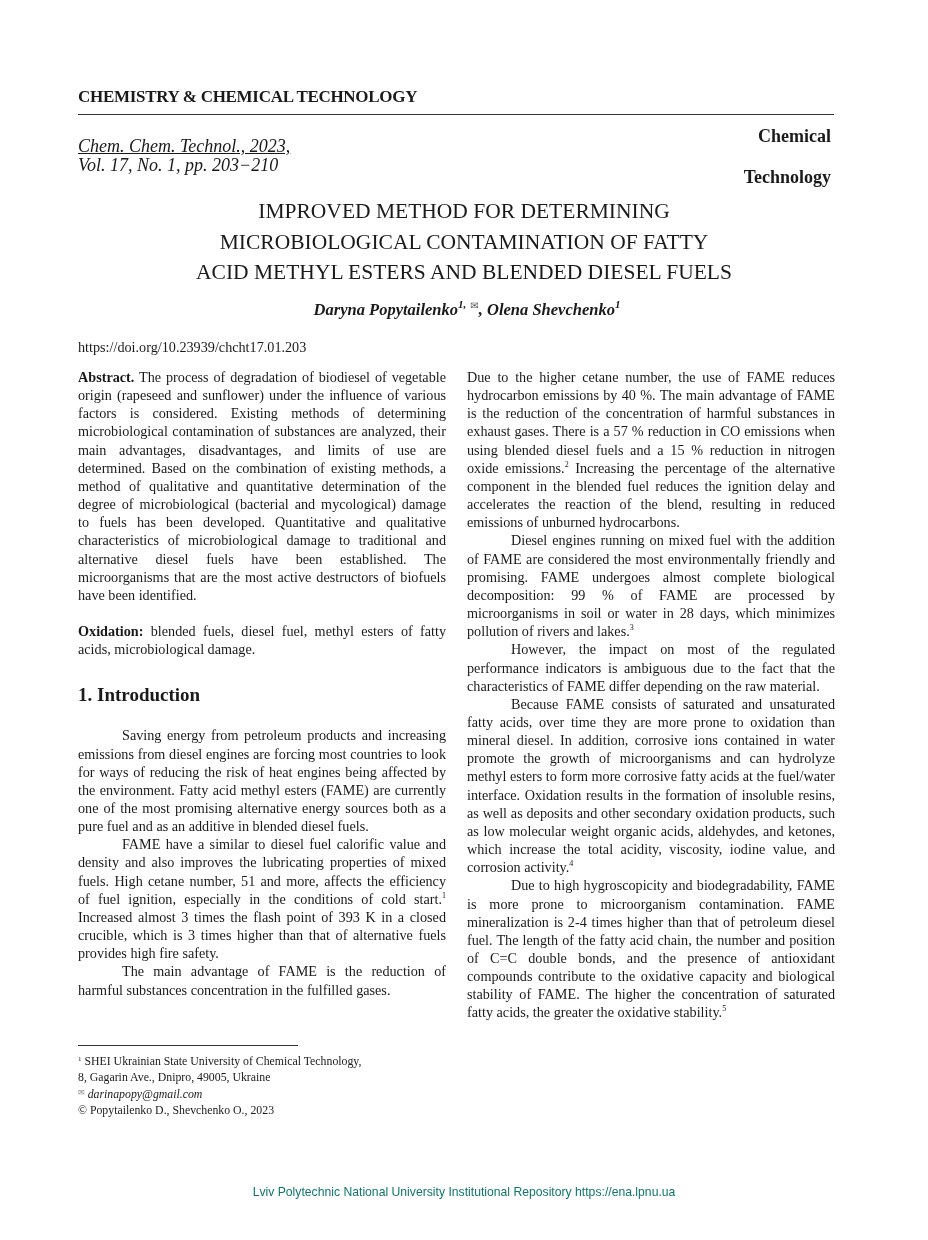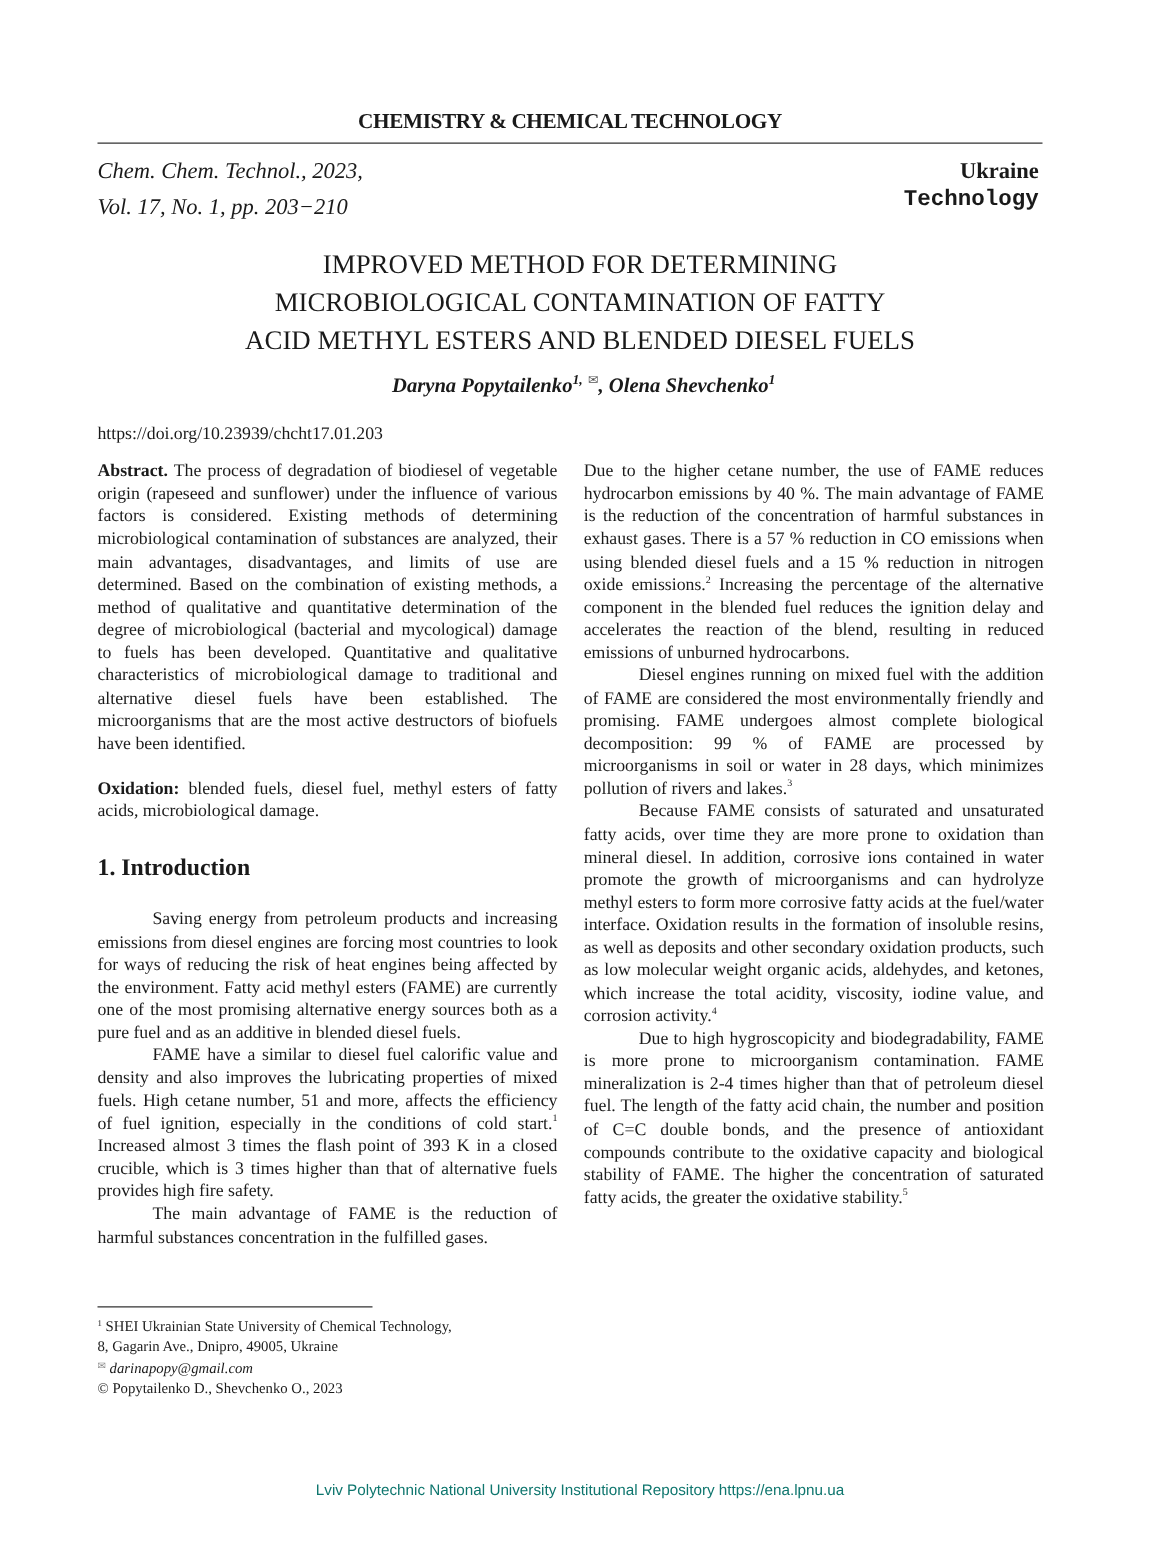--- a/index.html
+++ b/index.html
@@ -1,25 +1,25 @@
 <!DOCTYPE html>
 <html><head>
 <meta charset="utf-8">
 <style>
   html, body { margin: 0; padding: 0; background: #ffffff; }
   body { width: 928px; height: 1240px; position: relative; overflow: hidden; color: #1a1a1a;
          font-family: "Liberation Serif", "DejaVu Serif", serif; }
-  .journal-header { position: absolute; top: 87px; left: 78px; width: 756px; text-align: center;
+  .journal-header { position: absolute; top: 87px; left: 78px; width: 756px; text-align: left;
          font-weight: bold; font-size: 17px; letter-spacing: -0.3px; }
   .header-rule { position: absolute; top: 114px; left: 78px; width: 756px; height: 0;
          border-top: 1px solid #333; }
   .citation { position: absolute; left: 78px; font-style: italic; font-size: 18px; }
-  .cit1 { top: 126px; } .cit2 { top: 155px; }
+  .cit1 { top: 136px; text-decoration: underline; } .cit2 { top: 155px; }
   .section-label { position: absolute; right: 97px; font-weight: bold; font-size: 18px; text-align: right; }
-  .sl1 { top: 126px; } .sl2 { top: 150px; font-family: Liberation Mono, monospace; }
+  .sl1 { top: 126px; } .sl2 { top: 167px; }
   .title { position: absolute; top: 196px; left: 130px; width: 668px; text-align: center;
          font-weight: normal; font-size: 21.5px; line-height: 30.5px; }
   .authors { position: absolute; top: 298px; left: 78px; width: 778px; text-align: center;
          font-style: italic; font-weight: bold; font-size: 16.5px; }
   .authors sup { font-size: 11px; }
   .doi { position: absolute; top: 339px; left: 78px; font-size: 14.2px; }
   .col { position: absolute; top: 368px; width: 368px; font-size: 14.2px; line-height: 18.15px;
          text-align: justify; }
   .col-left { left: 78px; }
   .col-right { left: 467px; }
@@ -39,21 +39,21 @@
          font-family: "Liberation Sans", "DejaVu Sans", sans-serif; font-size: 12.2px; color: #0f766e; }
 </style>
 </head>
 <body>
 
 <div class="journal-header">CHEMISTRY &amp; CHEMICAL TECHNOLOGY</div>
 <div class="header-rule"></div>
 
 <div class="citation cit1">Chem. Chem. Technol., 2023,</div>
 <div class="citation cit2">Vol. 17, No. 1, pp. 203−210</div>
-<div class="section-label sl1">Ukraine</div>
+<div class="section-label sl1">Chemical</div>
 <div class="section-label sl2">Technology</div>
 
 <div class="title">
   <div>IMPROVED METHOD FOR DETERMINING</div>
   <div>MICROBIOLOGICAL CONTAMINATION OF FATTY</div>
   <div>ACID METHYL ESTERS AND BLENDED DIESEL FUELS</div>
 </div>
 
 <div class="authors">
   <span>Daryna Popytailenko</span><sup>1,</sup>
@@ -67,20 +67,21 @@
   <p class="kw"><b>Oxidation:</b><span> blended fuels, diesel fuel, methyl esters of fatty acids, microbiological damage.</span></p>
   <div class="intro-heading">1. Introduction</div>
   <p class="indent">Saving energy from petroleum products and increasing emissions from diesel engines are forcing most countries to look for ways of reducing the risk of heat engines being affected by the environment. Fatty acid methyl esters (FAME) are currently one of the most promising alternative energy sources both as a pure fuel and as an additive in blended diesel fuels.</p>
   <p class="indent"><span>FAME have a similar to diesel fuel calorific value and density and also improves the lubricating properties of mixed fuels. High cetane number, 51 and more, affects the efficiency of fuel ignition, especially in the conditions of cold start.</span><sup class="ref">1</sup><span> Increased almost 3 times the flash point of 393 K in a closed crucible, which is 3 times higher than that of alternative fuels provides high fire safety.</span></p>
   <p class="indent">The main advantage of FAME is the reduction of harmful substances concentration in the fulfilled gases.</p>
 </div>
 
 <div class="col col-right">
   <p><span>Due to the higher cetane number, the use of FAME reduces hydrocarbon emissions by 40 %. The main advantage of FAME is the reduction of the concentration of harmful substances in exhaust gases. There is a 57 % reduction in CO emissions when using blended diesel fuels and a 15 % reduction in nitrogen oxide emissions.</span><sup class="ref">2</sup><span> Increasing the percentage of the alternative component in the blended fuel reduces the ignition delay and accelerates the reaction of the blend, resulting in reduced emissions of unburned hydrocarbons.</span></p>
   <p class="indent"><span>Diesel engines running on mixed fuel with the addition of FAME are considered the most environmentally friendly and promising. FAME undergoes almost complete biological decomposition: 99 % of FAME are processed by microorganisms in soil or water in 28 days, which minimizes pollution of rivers and lakes.</span><sup class="ref">3</sup></p>
+  <p class="indent">However, the impact on most of the regulated performance indicators is ambiguous due to the fact that the characteristics of FAME differ depending on the raw material.</p>
   <p class="indent"><span>Because FAME consists of saturated and unsaturated fatty acids, over time they are more prone to oxidation than mineral diesel. In addition, corrosive ions contained in water promote the growth of microorganisms and can hydrolyze methyl esters to form more corrosive fatty acids at the fuel/water interface. Oxidation results in the formation of insoluble resins, as well as deposits and other secondary oxidation products, such as low molecular weight organic acids, aldehydes, and ketones, which increase the total acidity, viscosity, iodine value, and corrosion activity.</span><sup class="ref">4</sup></p>
   <p class="indent"><span>Due to high hygroscopicity and biodegradability, FAME is more prone to microorganism contamination. FAME mineralization is 2-4 times higher than that of petroleum diesel fuel. The length of the fatty acid chain, the number and position of C=C double bonds, and the presence of antioxidant compounds contribute to the oxidative capacity and biological stability of FAME. The higher the concentration of saturated fatty acids, the greater the oxidative stability.</span><sup class="ref">5</sup></p>
 </div>
 
 <div class="footnote-rule"></div>
 <div class="footnotes">
   <div><sup>1</sup><span> SHEI Ukrainian State University of Chemical Technology,</span></div>
   <div>8, Gagarin Ave., Dnipro, 49005, Ukraine</div>
   <div><span class="mail-icon">✉</span> <span class="email">darinapopy@gmail.com</span></div>
   <div>© Popytailenko D., Shevchenko O., 2023</div>

